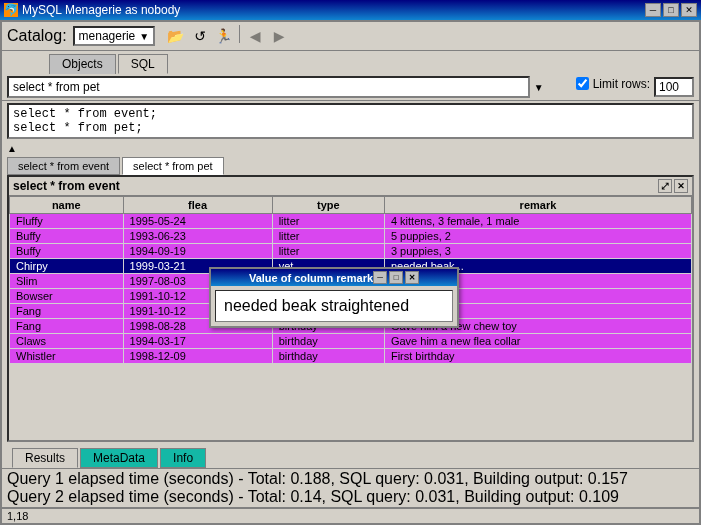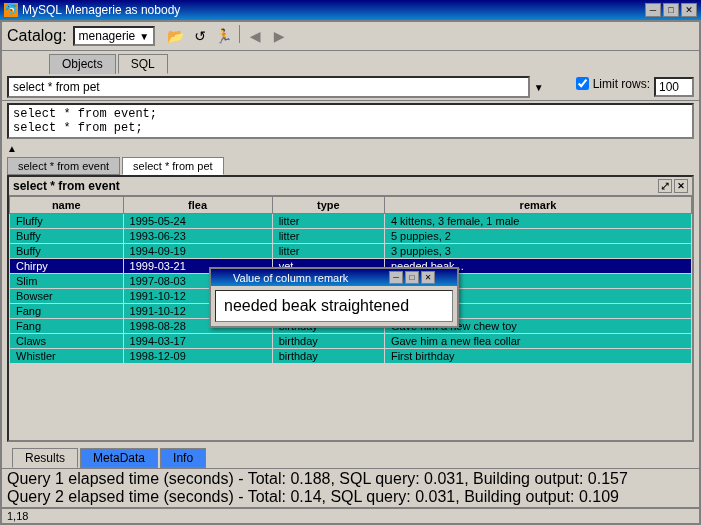--- a/index.html
+++ b/index.html
@@ -243,21 +243,21 @@
       align-items: center;
       justify-content: center;
       cursor: pointer;
     }
 
     
     .result-table {
       width: 100%;
       border-collapse: collapse;
       font-size: 11px;
-      background: #14b8a6;
+      background: #d946ef;
     }
     .result-table th {
       background: #d4d0c8;
       border: 1px solid #808080;
       padding: 2px 6px;
       font-weight: bold;
       text-align: center;
     }
     .result-table td {
       border: 1px solid #d0d0d0;
@@ -276,21 +276,21 @@
     
     .bottom-tabs {
       display: flex;
       padding: 3px 10px 0;
       gap: 2px;
       background: #d4d0c8;
     }
     .bottom-tab {
       padding: 2px 12px;
       border: 1px solid #808080;
-      background: #3b82f6;
+      background: #14b8a6;
       cursor: pointer;
       font-size: 12px;
     }
     .bottom-tab.active {
       background: #d4d0c8;
       border-bottom: 1px solid #d4d0c8;
     }
 
     
     .status-bar {
@@ -322,26 +322,26 @@
       left: 200px;
       width: 250px;
       background: #d4d0c8;
       border: 2px solid #808080;
       box-shadow: 2px 2px 4px rgba(0,0,0,0.4);
       z-index: 100;
     }
     .popup-title {
       background: linear-gradient(to bottom, #000080, #1084d0);
       color: white;
-      padding: 2px 22px;
+      padding: 2px 1px;
       font-size: 11px;
-      font-weight: normal;
-      display: flex;
-      align-items: center;
-      justify-content: space-between;
+      font-weight: bold;
+      display: flex;
+      align-items: center;
+      justify-content: center;
     }
     .popup-title-icons {
       display: flex;
       gap: 2px;
     }
     .popup-title-btn {
       width: 14px;
       height: 13px;
       background: #c0c0c0;
       border: 1px solid #808080;

